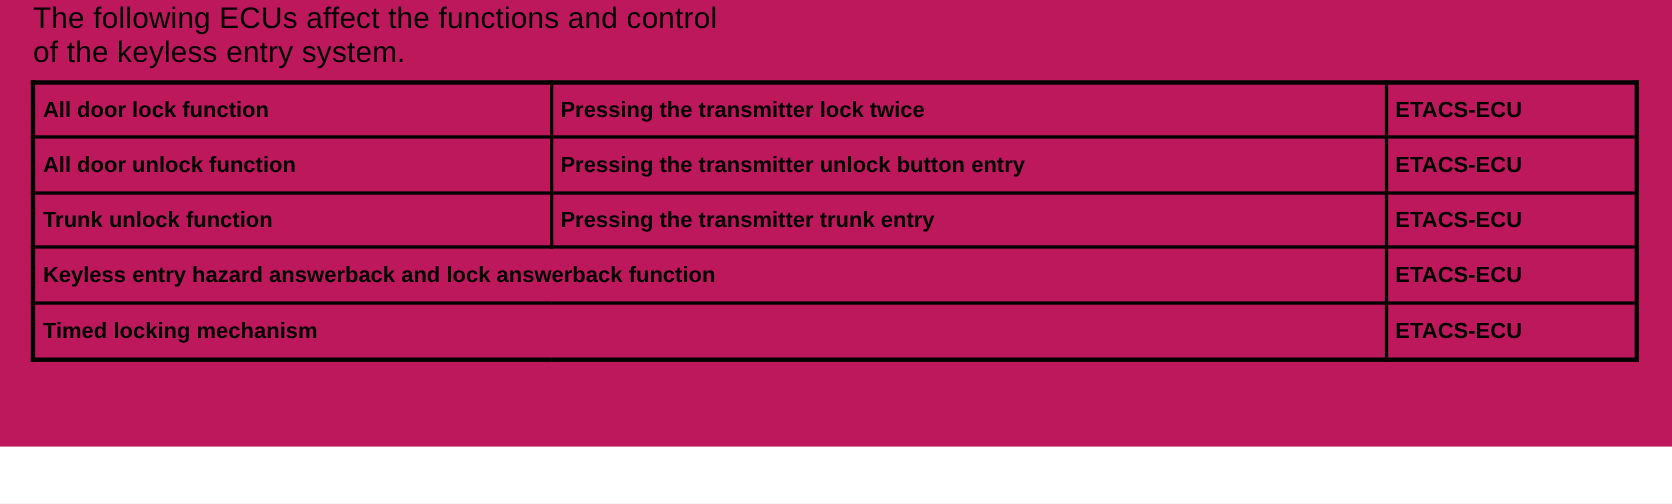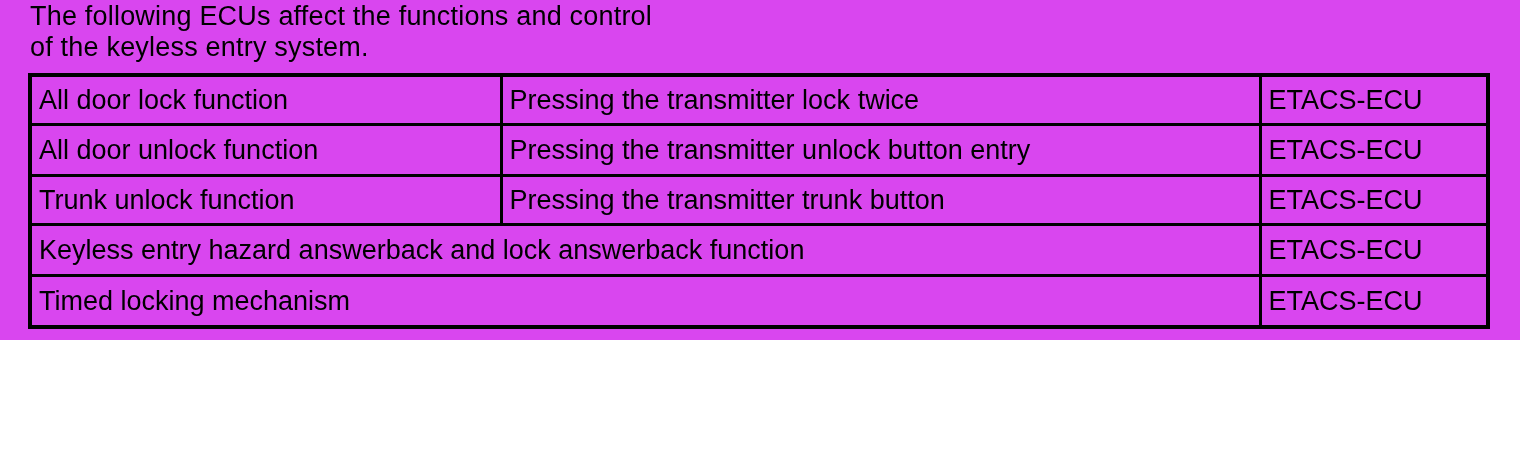--- a/index.html
+++ b/index.html
@@ -8,22 +8,22 @@
     background: #ffffff;
     width: 1520px;
     height: 458px;
     font-family: "Liberation Sans", sans-serif;
     color: #000000;
     overflow: hidden;
   }
   .page {
     position: relative;
     width: 1520px;
-    height: 340px;
-    background: #d946ef;
+    height: 406px;
+    background: #be185d;
   }
   .intro {
     position: absolute;
     left: 30px;
     top: 1px;
     font-size: 27px;
     line-height: 31px;
     letter-spacing: 0.2px;
     white-space: pre-line;
   }
@@ -45,25 +45,26 @@
   table.ecu-table th {
     text-align: left;
     vertical-align: top;
     font-weight: bold;
     font-size: 28px;
     line-height: 34px;
     height: 78px;
     white-space: pre-line;
   }
   table.ecu-table td {
-    font-size: 27px;
+    font-size: 20px;
     line-height: 30px;
     vertical-align: middle;
     height: 42px;
     white-space: nowrap;
+    font-weight: bold;
   }
   tr.tall td { height: 44px; }
 </style>
 </head>
 <body>
 
 <div class="page">
 
   <div class="intro">The following ECUs affect the functions and control
 of the keyless entry system.</div>
@@ -80,21 +81,21 @@
       <td>Pressing the transmitter lock twice</td>
       <td>ETACS-ECU</td>
     </tr>
     <tr class="tall">
       <td>All door unlock function</td>
       <td>Pressing the transmitter unlock button entry</td>
       <td>ETACS-ECU</td>
     </tr>
     <tr>
       <td>Trunk unlock function</td>
-      <td>Pressing the transmitter trunk button</td>
+      <td>Pressing the transmitter trunk entry</td>
       <td>ETACS-ECU</td>
     </tr>
     <tr class="tall">
       <td colspan="2">Keyless entry hazard answerback and lock answerback function</td>
       <td>ETACS-ECU</td>
     </tr>
     <tr class="tall">
       <td colspan="2">Timed locking mechanism</td>
       <td>ETACS-ECU</td>
     </tr>

